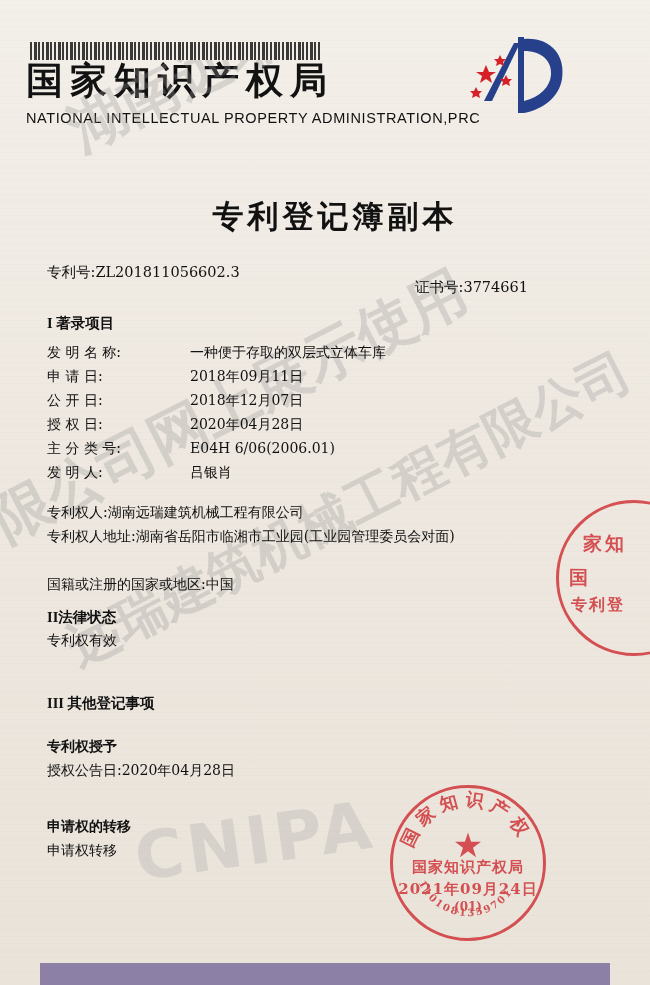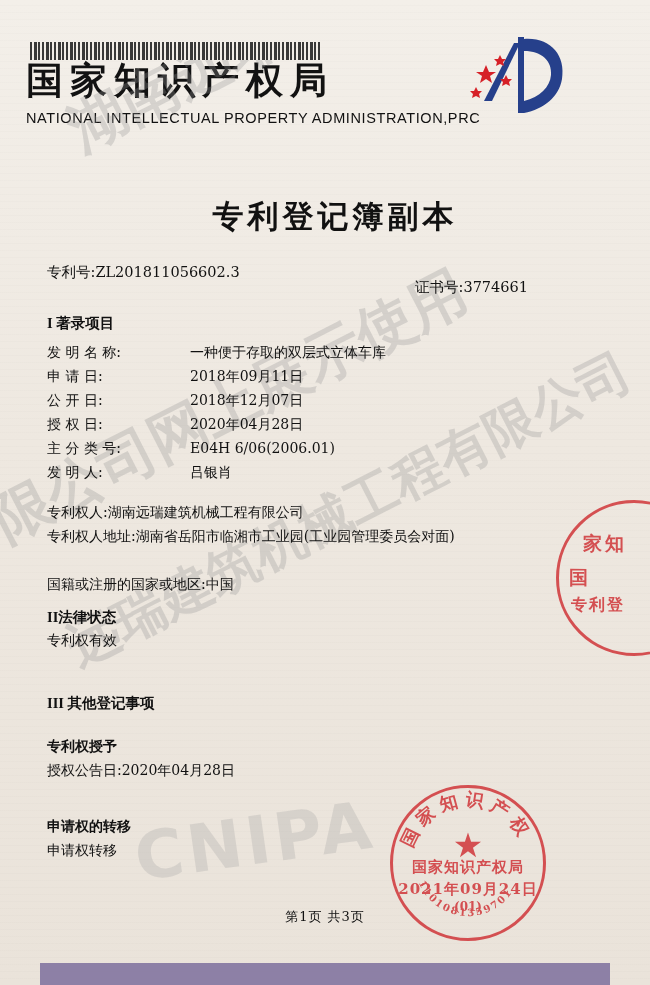--- a/index.html
+++ b/index.html
@@ -223,21 +223,20 @@
     <div class="line fullline" style="top:632px">专利权有效</div>
 
     <div class="sec sec-iii" style="top:694px">III  其他登记事项</div>
 
     <div class="sub" style="top:738px">专利权授予</div>
     <div class="line fullline" style="top:762px">授权公告日:2020年04月28日</div>
 
     <div class="sub" style="top:818px">申请权的转移</div>
     <div class="line fullline" style="top:842px">申请权转移</div>
 
-    <div class="footer">第1页    共3页</div>
   </div>
 
   <div class="seal seal-right">
     <div class="t1">家知</div>
     <div class="t2">国</div>
     <div class="t3">专利登</div>
   </div>
 
   <div class="seal seal-main">
     <svg class="arc" viewBox="0 0 150 150">

